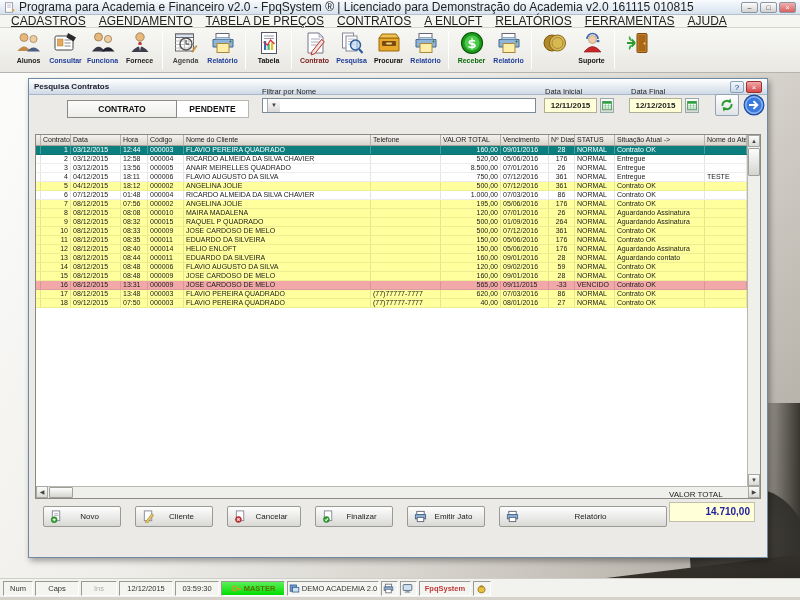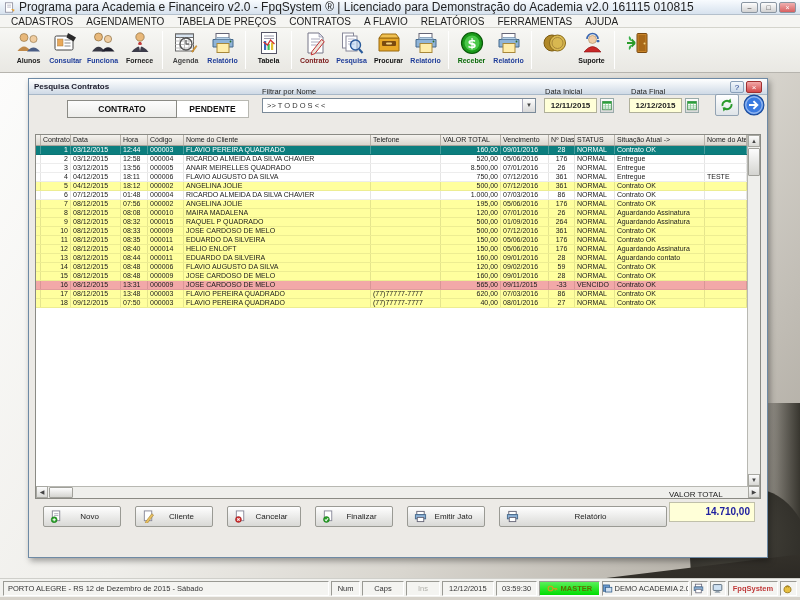--- a/index.html
+++ b/index.html
@@ -12,21 +12,21 @@
     background:linear-gradient(#f8fbfe,#d7e2ee); border-bottom:1px solid #b4c0cc;
     display:flex; align-items:center; padding:0 4px; gap:4px; }
   .titlebar .ttext { font-size:12px; color:#222; white-space:nowrap; overflow:hidden; flex:1; }
   .winbtns { display:flex; gap:2px; }
   .wbtn { width:17px; height:11px; font-size:7px; line-height:10px; text-align:center;
     background:linear-gradient(#fdfdfd,#d2d2d2); border:1px solid #8a96a2; border-radius:2px; color:#333; cursor:pointer; }
   .wbtn.close { background:linear-gradient(#f0b0b0,#d86060); color:#fff; }
 
   .menubar { position:absolute; top:15px; left:0; right:0; height:13px; background:#f5f5f2;
     border-bottom:1px solid #d4d4cc; display:flex; align-items:center; padding:0 6px; gap:3px; }
-  .mi { font-size:10px; color:#222; padding:0 5px; white-space:nowrap; cursor:pointer; }
+  .mi { font-size:12px; color:#222; padding:0 5px; white-space:nowrap; cursor:pointer;text-decoration:underline; }
 
   .toolbar { position:absolute; top:28px; left:0; right:0; height:45px;
     background:linear-gradient(#f7f7f4,#e9e8e3);
     border-bottom:1px solid #b6b4ae; display:flex; align-items:flex-start; padding:2px 2px 0 10px; }
   .titem { width:37px; display:flex; flex-direction:column; align-items:center; cursor:pointer; }
   .titem .icn { width:26px; height:26px; }
   .tlabel { font-size:7px; font-weight:bold; white-space:nowrap; margin-top:1px; }
   .tsep { width:1px; height:38px; background:#b8b6b0; border-right:1px solid #fff; margin:1px 4px 0 4px; }
   .icn svg { width:100%; height:100%; display:block; }
 
@@ -142,21 +142,21 @@
       <span class="wbtn">□</span>
       <span class="wbtn close">×</span>
     </span>
   </div>
 
   <div class="menubar" id="menubar">
       <span class="mi">CADASTROS</span>
       <span class="mi">AGENDAMENTO</span>
       <span class="mi">TABELA DE PREÇOS</span>
       <span class="mi">CONTRATOS</span>
-      <span class="mi">A FLAVIO</span>
+      <span class="mi">A ENLOFT</span>
       <span class="mi">RELATÓRIOS</span>
       <span class="mi">FERRAMENTAS</span>
       <span class="mi">AJUDA</span>
     </div>
   <div class="toolbar" id="toolbar">
       <div class="titem">
         <span class="icn ">
           <svg viewBox="0 0 26 26">
             <circle cx="8" cy="7.5" r="4" fill="#e8b87a" stroke="#8a6a3a" stroke-width=".6"></circle>
             <path d="M1.5 21 q6.5 -9 13 0 z" fill="#c08a4a"></path>
@@ -378,21 +378,20 @@
         <span class="hbtn x">×</span>
       </div>
 
       <div class="tabs">
         <div class="tab active">CONTRATO</div>
         <div class="tab idle">PENDENTE</div>
       </div>
 
       <label class="flabel" style="left:233px;top:8px">Filtrar por Nome</label>
       <div class="combo">
-        <span class="val">&gt;&gt; T O D O S &lt; &lt;</span>
         <span class="combo-arrow">▼</span>
       </div>
 
       <label class="flabel" style="left:516px;top:8px">Data Inicial</label>
       <div class="dfield" style="left:515px">12/11/2015</div>
       <div class="calbtn" style="left:571px"><span class="icn" id="cal1"><svg viewBox="0 0 14 14">
               <rect x="1" y="1.5" width="12" height="11.5" fill="#fff" stroke="#1a7a2a"></rect>
               <rect x="1" y="1.5" width="12" height="3" fill="#2aa03a"></rect>
               <g stroke="#7ac08a">
                 <line x1="1" y1="7.5" x2="13" y2="7.5"></line>
@@ -789,23 +788,20 @@
             </span>
             <span class="blabel">Relatório</span>
           </button>
         </div>
       <div class="vt-label">VALOR TOTAL</div>
       <div class="vt-value">14.710,00</div>
     </div>
   </div>
 
   <div class="statusbar" id="statusbar">
-      <div class="sp left" style="width:345px">
-        <span class="sptext">PORTO ALEGRE - RS 12 de Dezembro de 2015 - Sábado</span>
-      </div>
       <div class="sp " style="width:30px">
         <span class="sptext">Num</span>
       </div>
       <div class="sp " style="width:44px">
         <span class="sptext">Caps</span>
       </div>
       <div class="sp  muted" style="width:36px">
         <span class="sptext">Ins</span>
       </div>
       <div class="sp " style="width:54px">

